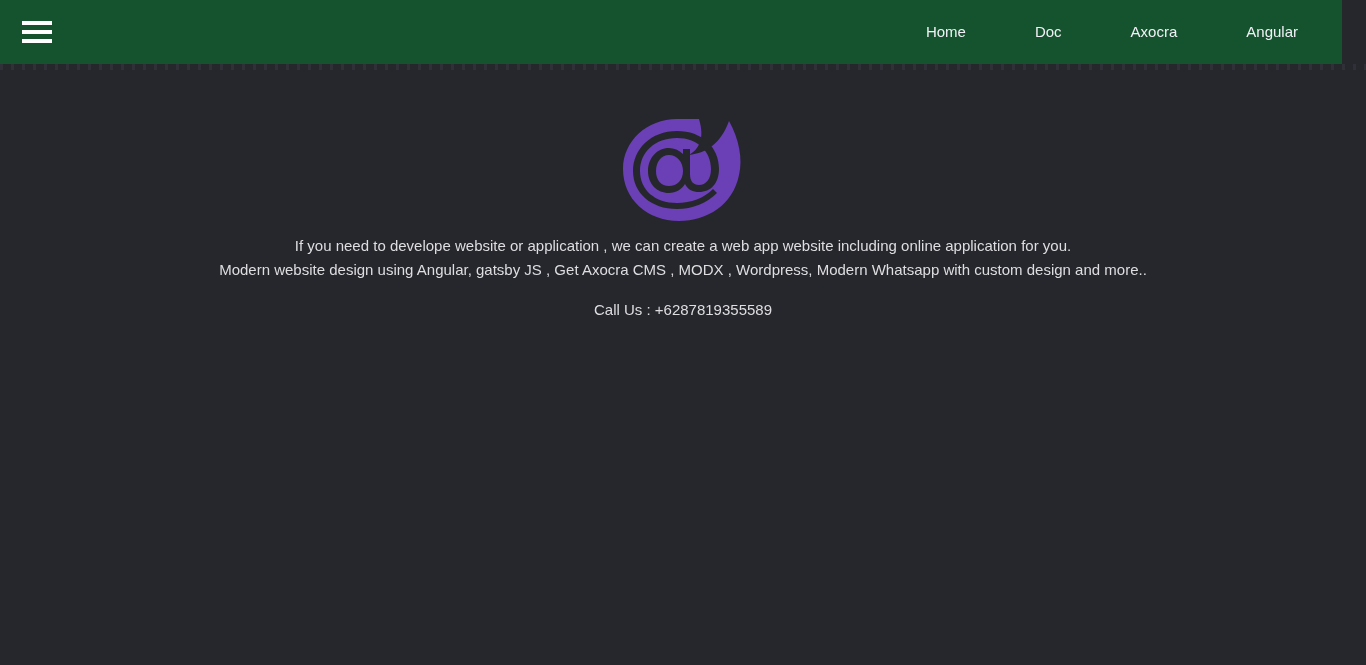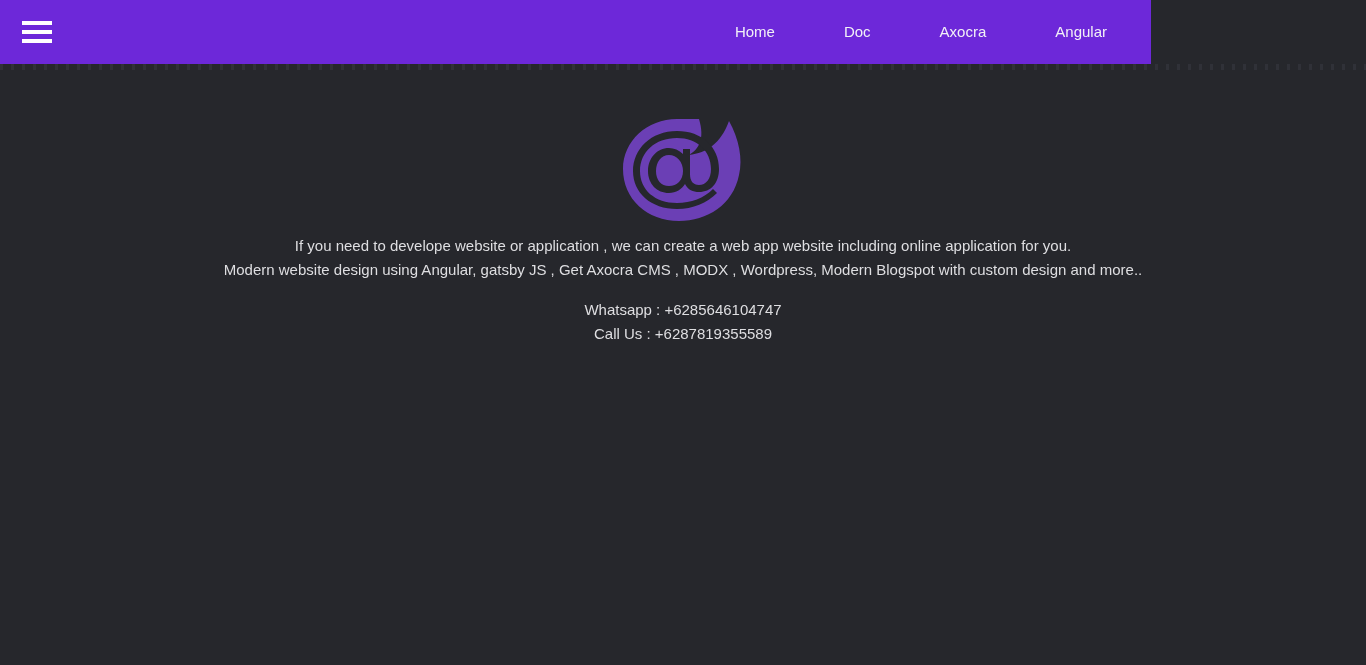--- a/index.html
+++ b/index.html
@@ -11,23 +11,23 @@
     height: 665px;
     background: #26272c;
     font-family: "Liberation Sans", sans-serif;
     overflow: hidden;
     color: #e8e8ea;
   }
 
   
   .navbar {
     position: relative;
-    width: 1151px;
+    width: 1342px;
     height: 64px;
-    background: #6d28d9;
+    background: #14532d;
     display: flex;
     align-items: center;
     justify-content: space-between;
     box-sizing: border-box;
     padding: 0 0 0 0;
   }
   .nav-left {
     display: flex;
     align-items: center;
     padding-left: 22px;
@@ -156,21 +156,20 @@
       <path d="M78 6 C84 26, 78 36, 68 42 C86 40, 100 30, 108 8 C118 26, 122 46, 118 62 C112 92, 86 108, 58 108 C26 108, 2 86, 2 56 C2 28, 26 6, 56 6 Z" fill="#6b3fb5"></path>
 
       <path d="M56 18 C30 18, 12 36, 12 58 C12 80, 30 96, 56 96 C72 96, 86 90, 96 80 L92 76 C83 85, 70 90, 56 90 C34 90, 19 77, 19 58 C19 39, 34 25, 56 25 C76 25, 90 38, 90 56 C90 66, 85 72, 78 72 C72 72, 69 68, 69 61 L69 36 L62 36 L62 41 C58 37, 53 35, 48 35 C36 35, 27 45, 27 58 C27 71, 36 80, 48 80 C55 80, 61 76, 64 71 C67 77, 72 79, 78 79 C90 79, 98 70, 98 56 C98 34, 81 18, 56 18 Z" fill="#26272c"></path>
 
       <path d="M48 42 C40 42, 35 49, 35 58 C35 67, 40 73, 48 73 C56 73, 62 67, 62 58 C62 49, 56 42, 48 42 Z" fill="#6b3fb5"></path>
     </svg>
   </div>
 
   <section class="desc-block">
     <p class="desc-line">If you need to develope website or application , we can create a web app website including online application for you.</p>
-    <p class="desc-line">Modern website design using Angular, gatsby JS , Get Axocra CMS , MODX , Wordpress, Modern Blogspot with custom design and more..</p>
+    <p class="desc-line">Modern website design using Angular, gatsby JS , Get Axocra CMS , MODX , Wordpress, Modern Whatsapp with custom design and more..</p>
   </section>
 
   <section class="contact-block">
-    <p class="contact-line">Whatsapp : +6285646104747</p>
     <p class="contact-line">Call Us : +6287819355589</p>
   </section>
 
 </main>
 
 </body></html>

